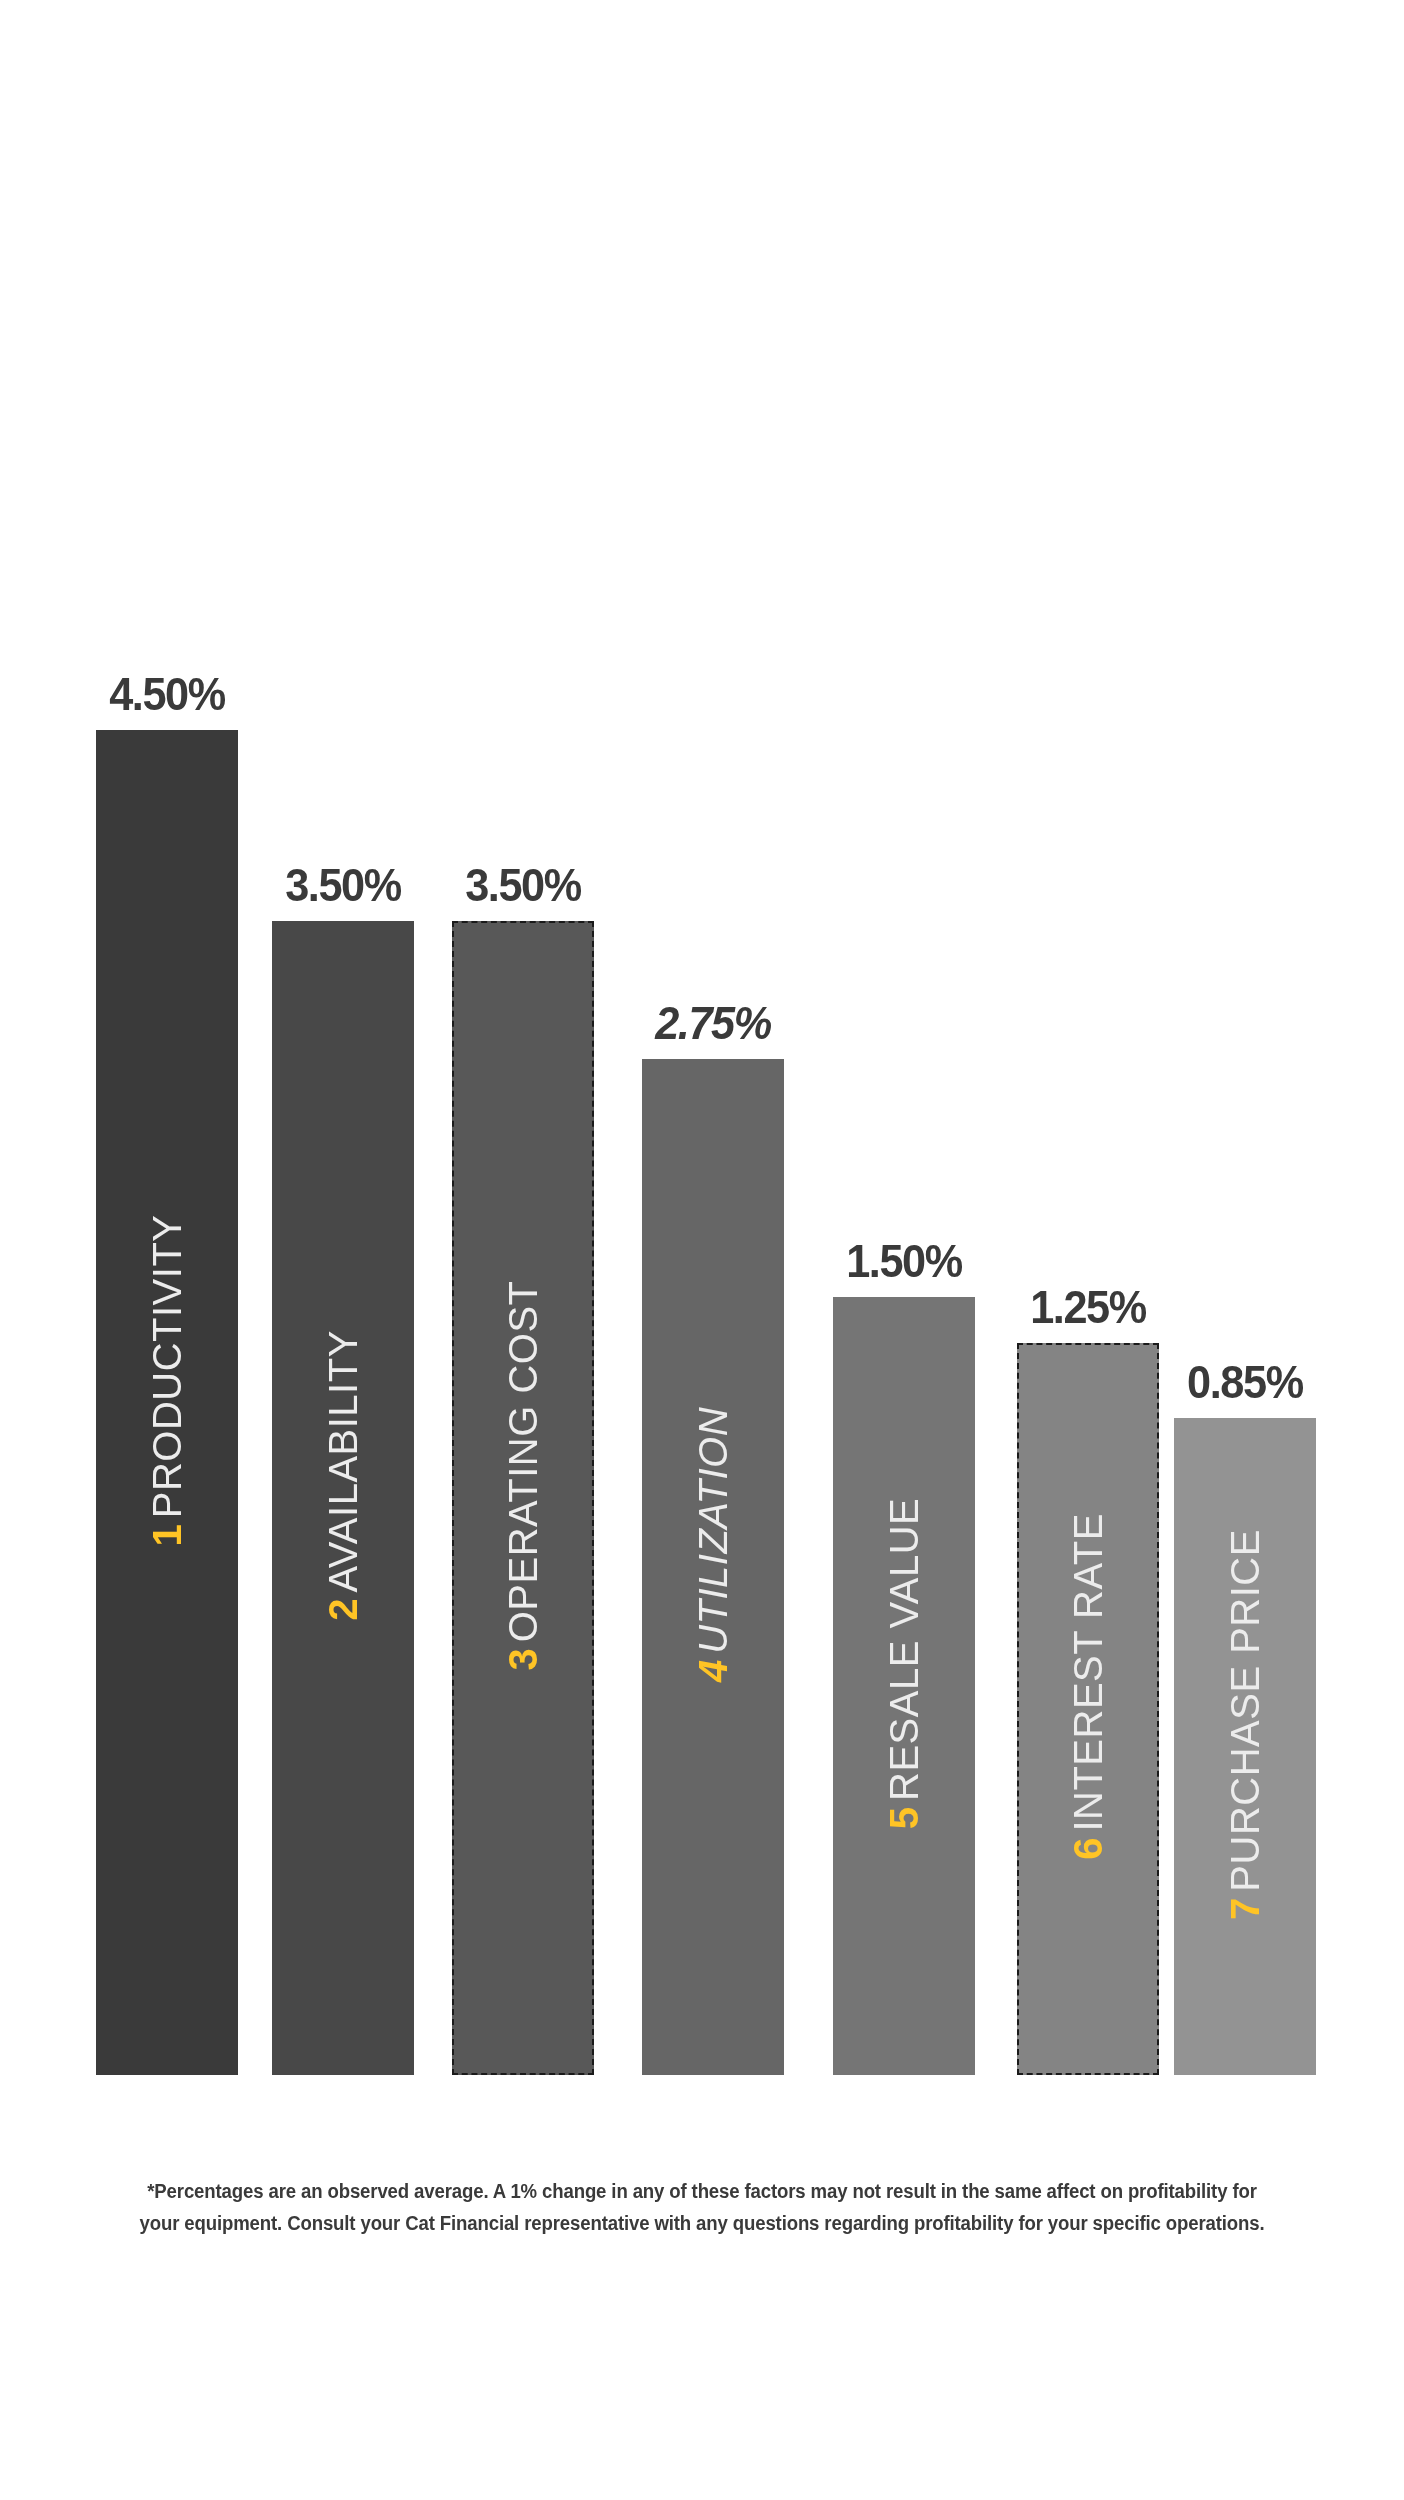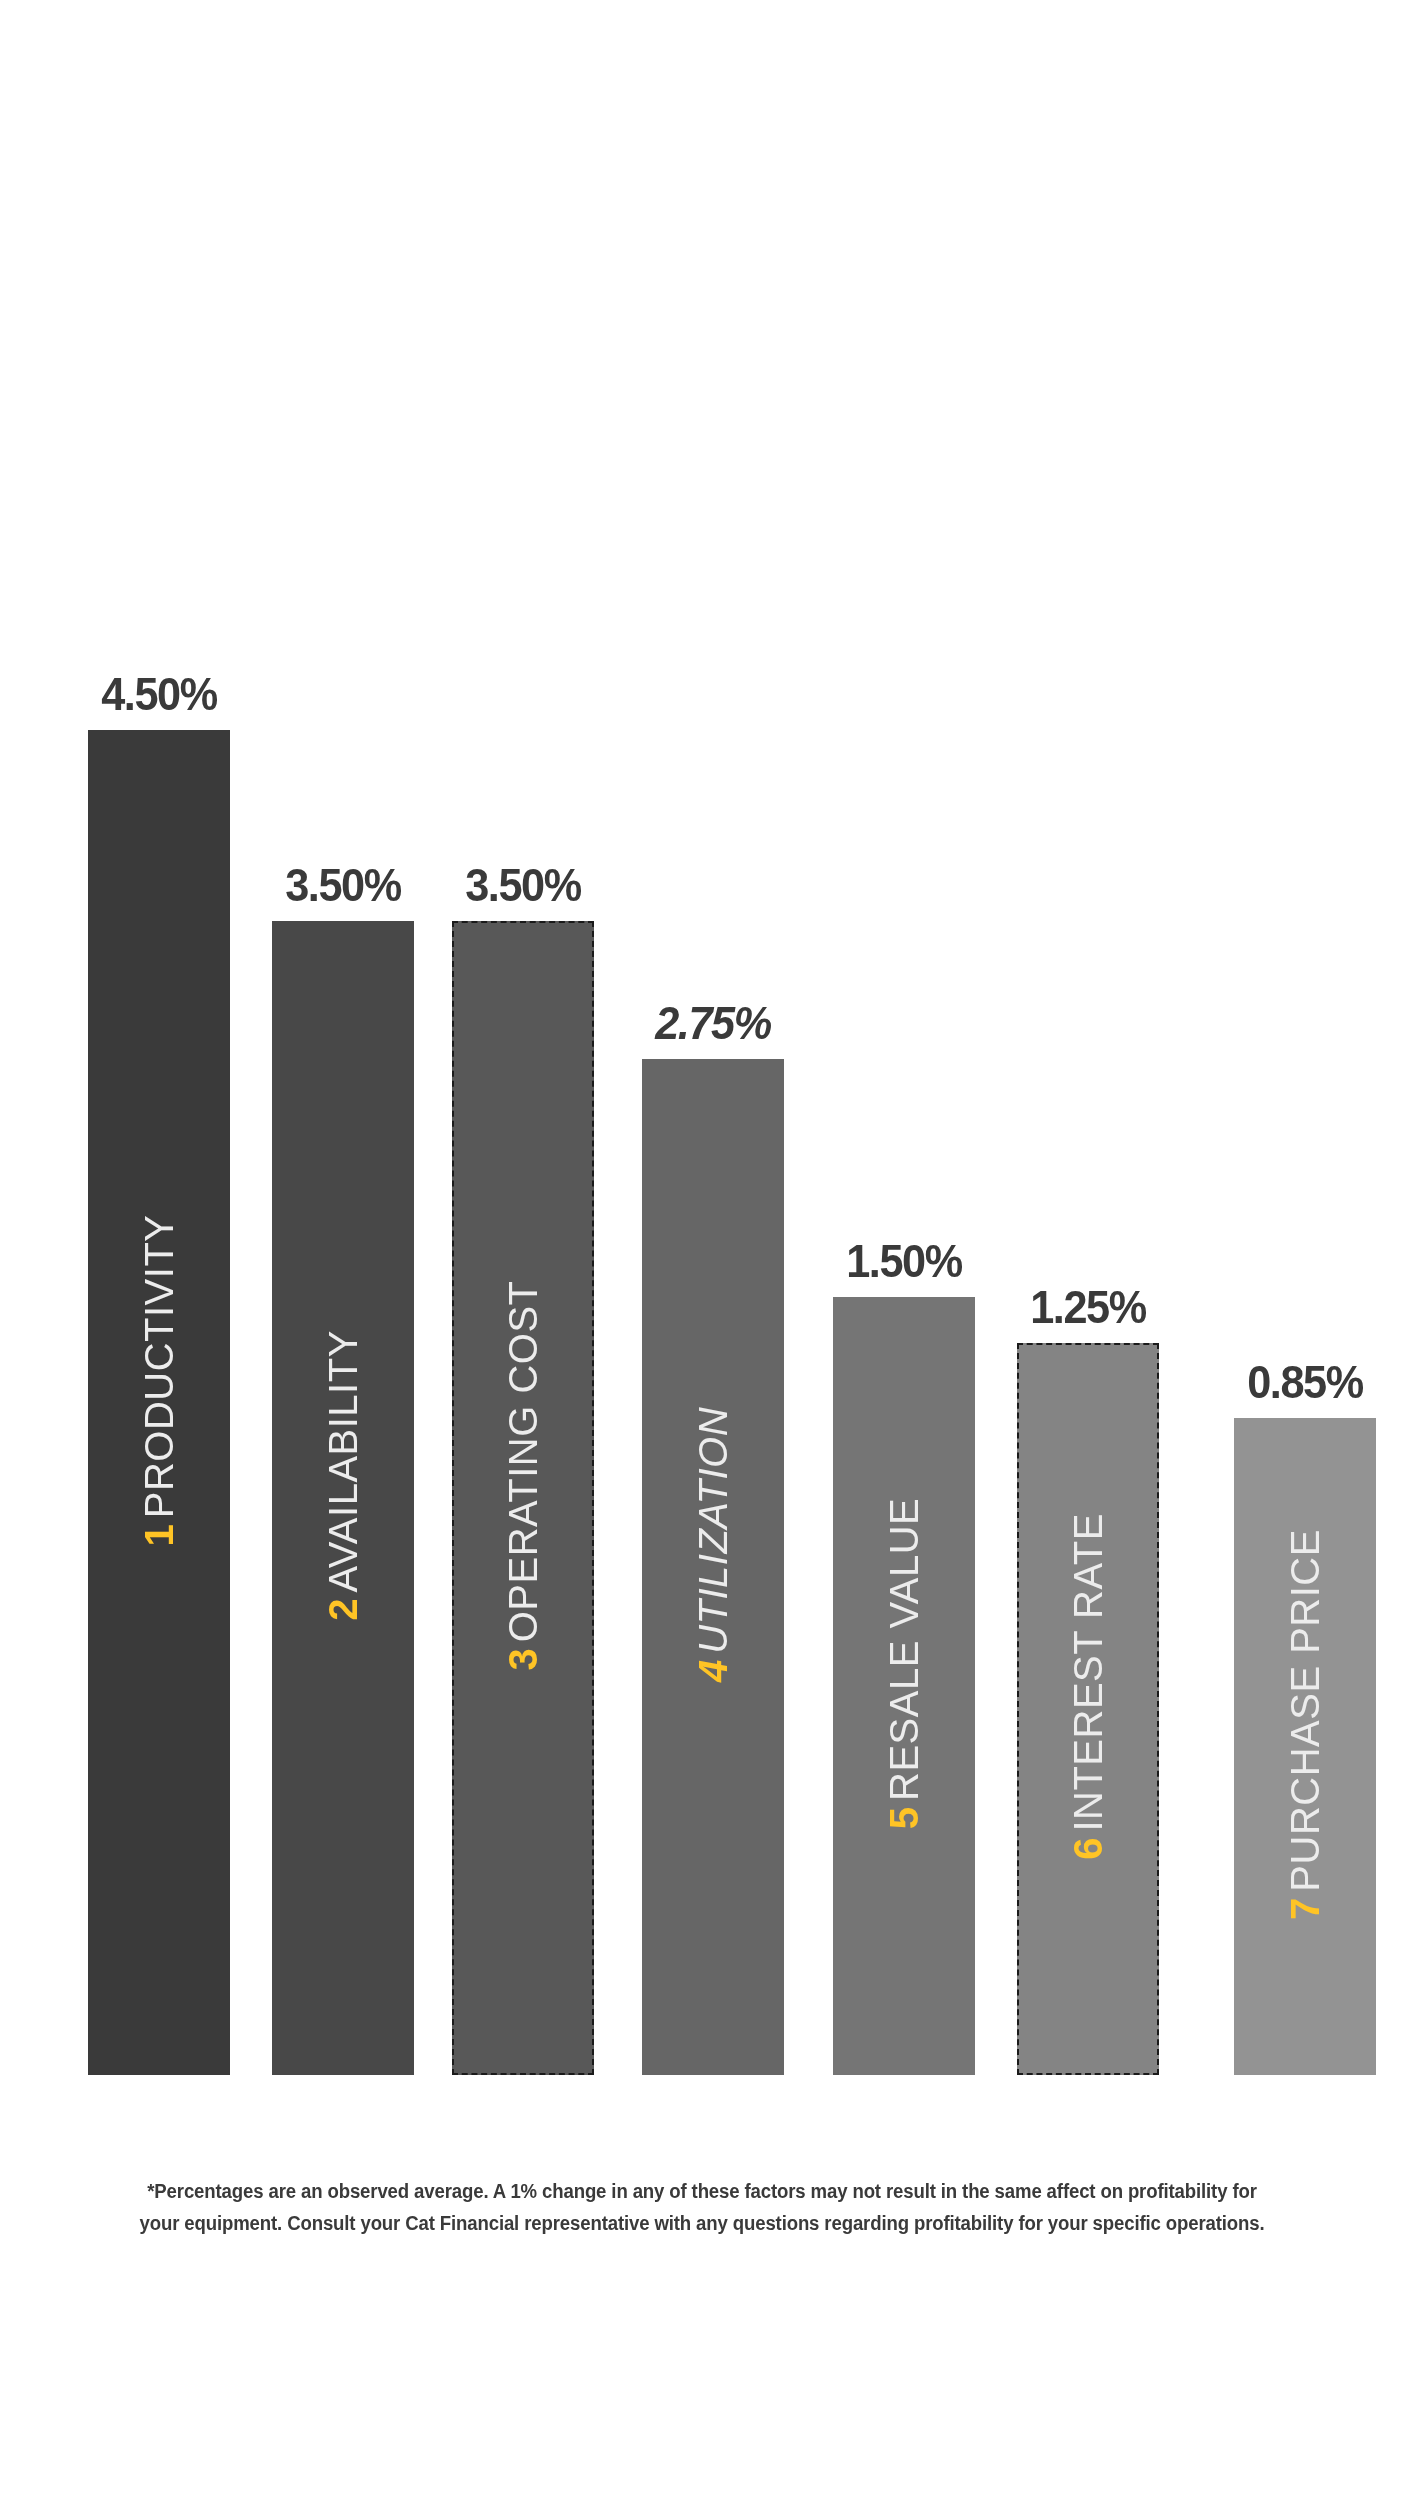--- a/index.html
+++ b/index.html
@@ -123,21 +123,21 @@
     transform-origin: center;
   }
 </style>
 </head>
 <body>
 
 <div id="chart-root">
 
   <div id="plot-area">
 
-    <div class="bar-group" style="left:0px;">
+    <div class="bar-group" style="left:8px;">
       <div class="bar-value">4.50%</div>
       <div class="bar-rect" style="height:1345px;background:#3a3a3a;">
         <div class="bar-label-wrap">
           <div class="bar-label">
             <span class="rank">1</span><span>PRODUCTIVITY</span>
           </div>
         </div>
       </div>
     </div>
 
@@ -189,21 +189,21 @@
       <div class="bar-value">1.25%</div>
       <div class="bar-rect dashed" style="height:732px;background:#848484;">
         <div class="bar-label-wrap">
           <div class="bar-label">
             <span class="rank">6</span><span>INTEREST RATE</span>
           </div>
         </div>
       </div>
     </div>
 
-    <div class="bar-group" style="left:1146px;">
+    <div class="bar-group" style="left:1086px;align-items:center;">
       <div class="bar-value">0.85%</div>
       <div class="bar-rect" style="height:657px;background:#939393;">
         <div class="bar-label-wrap">
           <div class="bar-label">
             <span class="rank">7</span><span>PURCHASE PRICE</span>
           </div>
         </div>
       </div>
     </div>
 

